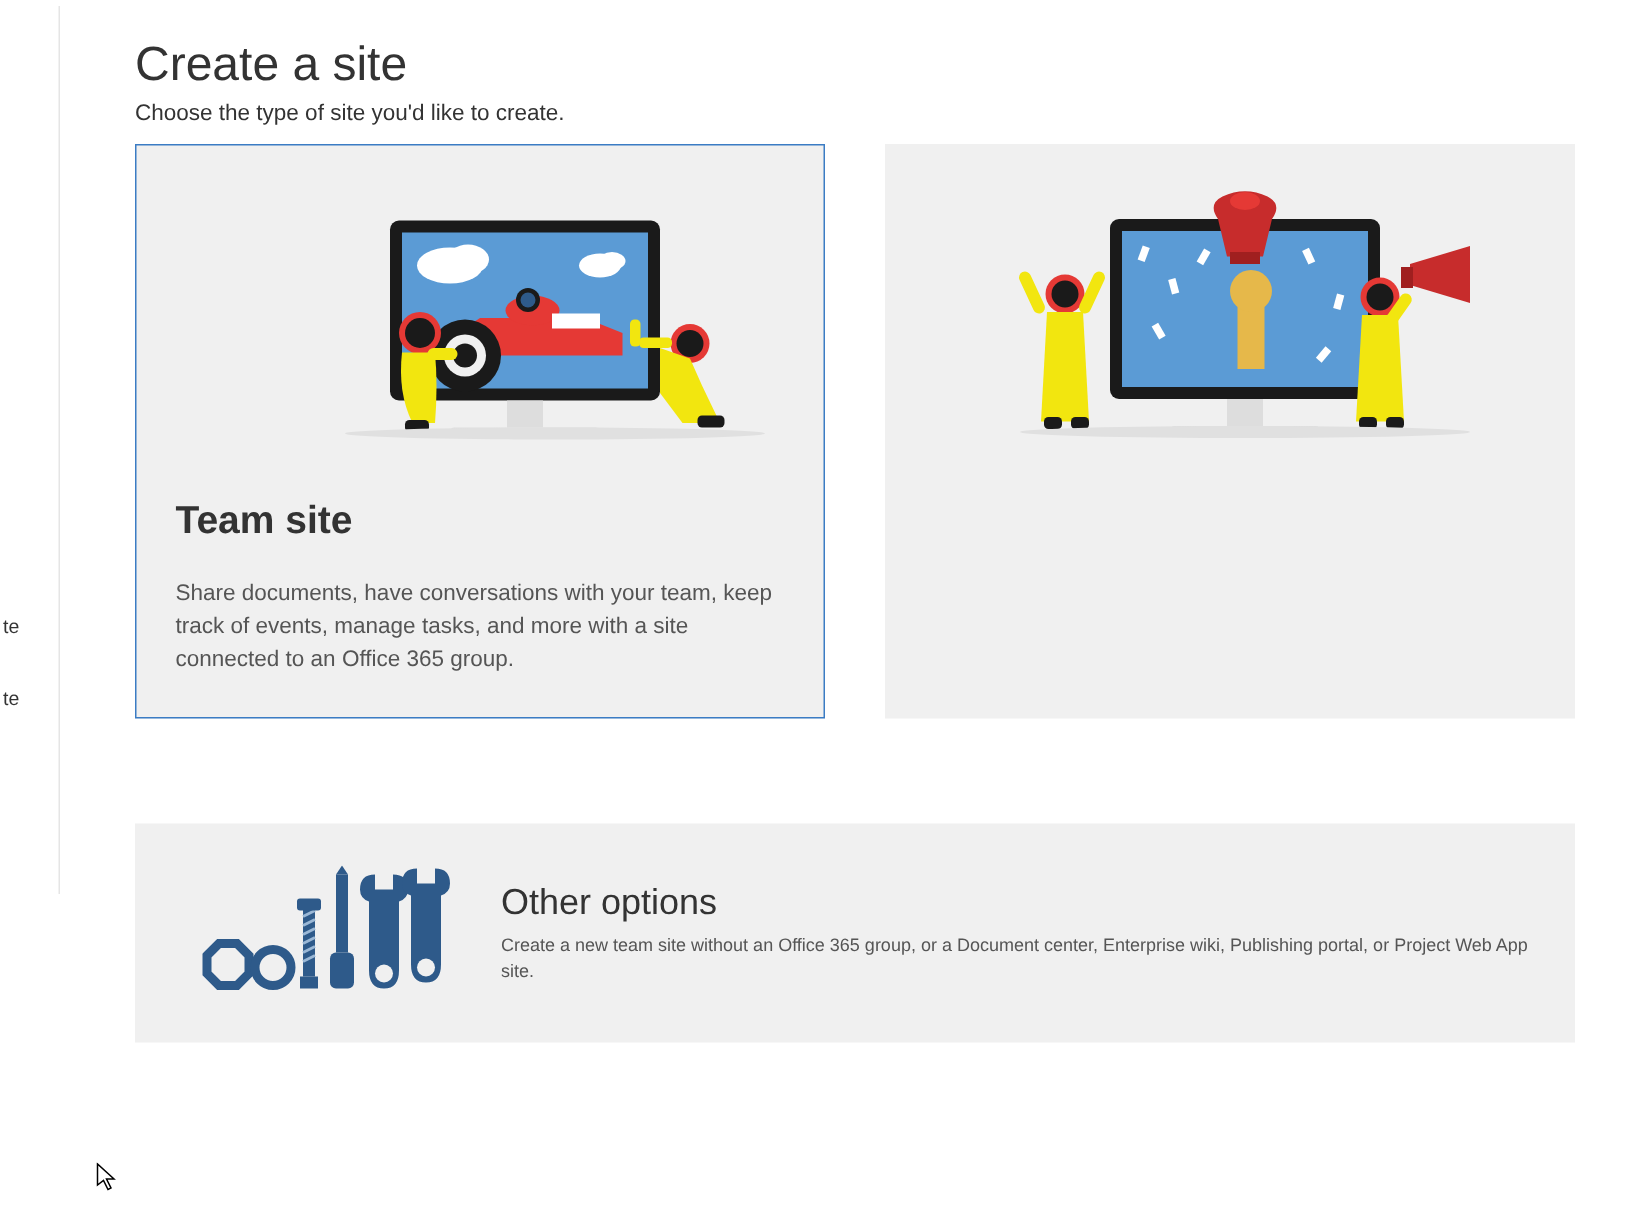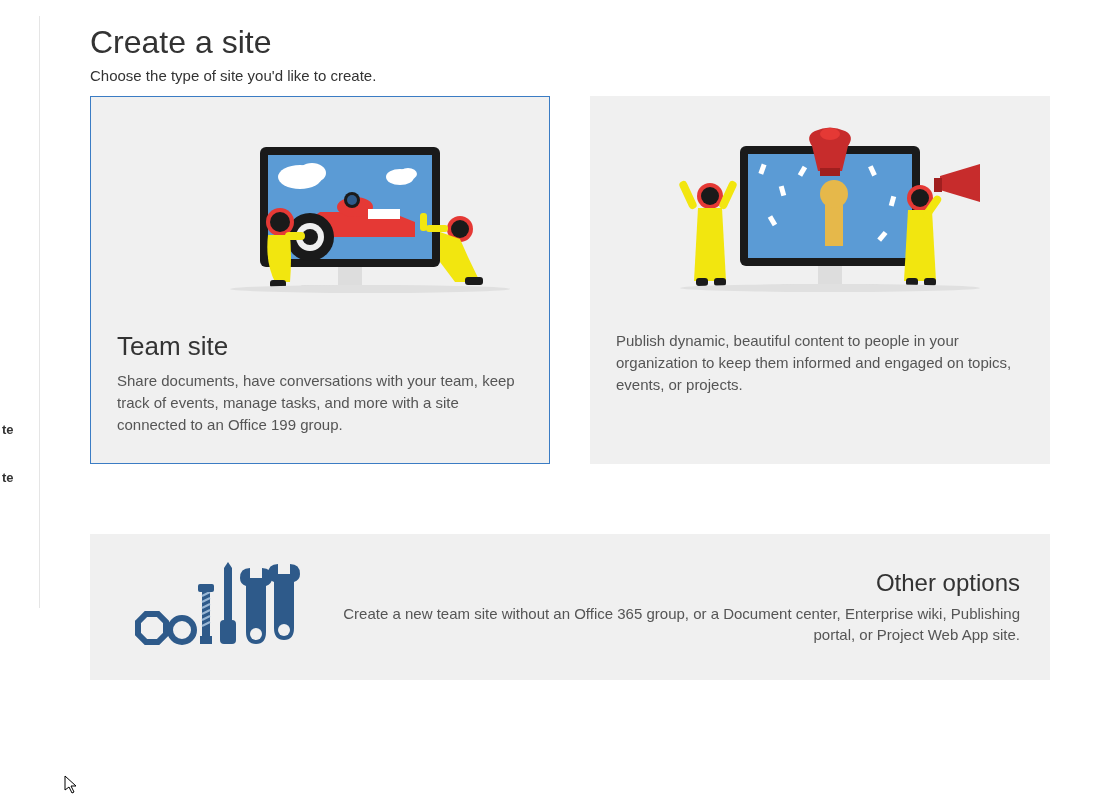--- a/index.html
+++ b/index.html
@@ -8,26 +8,25 @@
       background: #ffffff;
       color: #333;
       width: 1100px;
       height: 808px;
       overflow: hidden;
       position: relative;
     }
     .left-edge {
       position: absolute;
       left: 0;
-      top: 16px;
+      top: 4px;
       width: 40px;
       height: 592px;
       background: #ffffff;
       border-right: 1px solid #e5e5e5;
-      font-weight: bold;
     }
     .left-edge .nav-frag {
       position: absolute;
       left: 0;
       font-size: 13px;
       color: #333;
       padding: 4px 2px;
     }
     .main {
       position: absolute;
@@ -62,23 +61,23 @@
     .card-illustration {
       width: 100%;
       height: 200px;
       display: flex;
       align-items: center;
       justify-content: center;
       margin-bottom: 14px;
     }
     .card-title {
       font-size: 26px;
-      font-weight: 400;
-      color: #333;
-      margin-bottom: 8px;
+      font-weight: 700;
+      color: #333;
+      margin-bottom: 23px;
     }
     .card-desc {
       font-size: 15px;
       color: #555;
       line-height: 1.45;
     }
     .other-card {
       margin-top: 70px;
       width: 960px;
       background: #f0f0f0;
@@ -88,30 +87,29 @@
       gap: 34px;
       cursor: pointer;
     }
     .tools-icon {
       width: 180px;
       height: 90px;
       flex-shrink: 0;
     }
     .other-text {
       flex: 1;
-      text-align: right;
     }
     .other-title {
       font-size: 24px;
       font-weight: 300;
       color: #333;
       margin-bottom: 6px;
     }
     .other-desc {
-      font-size: 15px;
+      font-size: 12px;
       color: #555;
       line-height: 1.45;
     }
     .cursor {
       position: absolute;
       left: 64px;
       top: 775px;
       width: 16px;
       height: 20px;
       pointer-events: none;
@@ -165,21 +163,21 @@
           <circle cx="340" cy="112" r="9" fill="#1a1a1a"></circle>
           <path d="M320 115 L340 122 L348 140 L360 165 L335 165 L320 145 Z" fill="#f2e60f"></path>
           <rect x="306" y="108" width="22" height="7" rx="3" fill="#f2e60f"></rect>
           <rect x="300" y="96" width="7" height="18" rx="3" fill="#f2e60f"></rect>
           <rect x="345" y="160" width="18" height="8" rx="3" fill="#1a1a1a"></rect>
 
           <ellipse cx="250" cy="172" rx="140" ry="4" fill="#e0e0e0"></ellipse>
         </svg>
       </div>
       <div class="card-title">Team site</div>
-      <div class="card-desc">Share documents, have conversations with your team, keep track of events, manage tasks, and more with a site connected to an Office 199 group.</div>
+      <div class="card-desc">Share documents, have conversations with your team, keep track of events, manage tasks, and more with a site connected to an Office 365 group.</div>
     </div>
 
     <div class="card">
       <div class="card-illustration">
         <svg viewBox="0 0 400 200" width="400" height="200">
 
           <rect x="120" y="30" width="180" height="120" rx="6" fill="#1a1a1a"></rect>
           <rect x="128" y="38" width="164" height="104" fill="#5b9bd5"></rect>
           <rect x="198" y="150" width="24" height="18" fill="#ddd"></rect>
           <rect x="160" y="168" width="100" height="6" rx="3" fill="#ddd"></rect>
@@ -211,21 +209,20 @@
           <path d="M288 94 L312 94 L316 165 L284 165 Z" fill="#f2e60f"></path>
           <rect x="308" y="78" width="8" height="26" rx="4" fill="#f2e60f" transform="rotate(35 312 91)"></rect>
           <path d="M320 60 L360 48 L360 86 L320 74 Z" fill="#c72c2c"></path>
           <rect x="314" y="62" width="8" height="14" fill="#a01f1f"></rect>
           <rect x="286" y="162" width="12" height="8" rx="3" fill="#1a1a1a"></rect>
           <rect x="304" y="162" width="12" height="8" rx="3" fill="#1a1a1a"></rect>
 
           <ellipse cx="210" cy="172" rx="150" ry="4" fill="#e0e0e0"></ellipse>
         </svg>
       </div>
-      <div class="card-desc">Publish dynamic, beautiful content to people in your organization to keep them informed and engaged on topics, events, or projects.</div>
     </div>
 
   </div>
 
   <div class="other-card">
     <div class="tools-icon">
       <svg viewBox="0 0 180 90" width="180" height="90">
 
         <polygon points="18,60 26,52 38,52 46,60 46,72 38,80 26,80 18,72" fill="none" stroke="#2e5a8a" stroke-width="6"></polygon>
 

